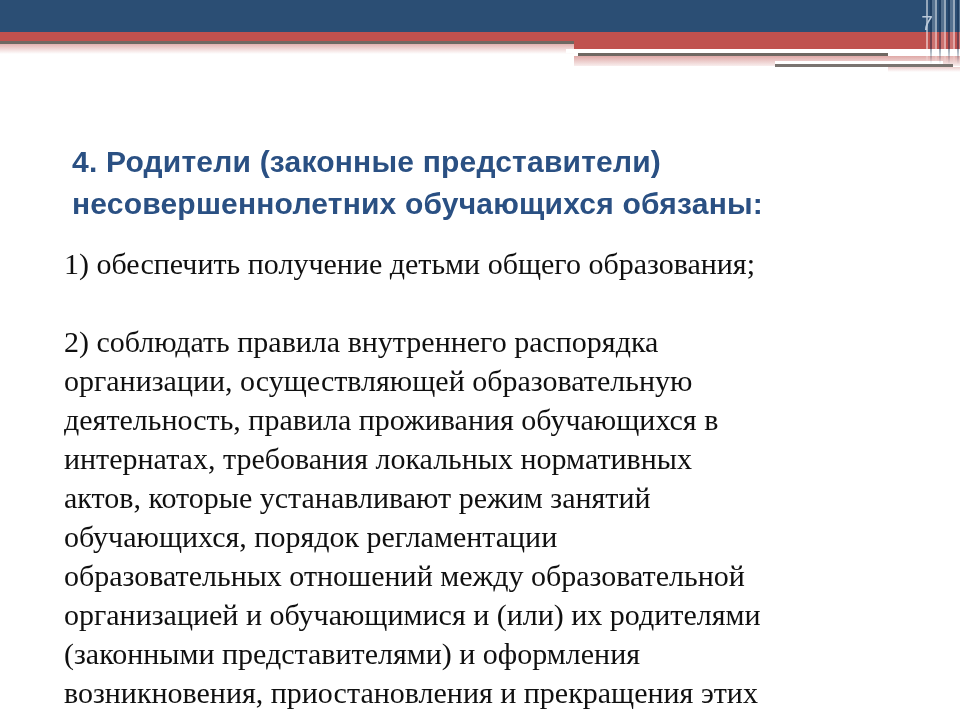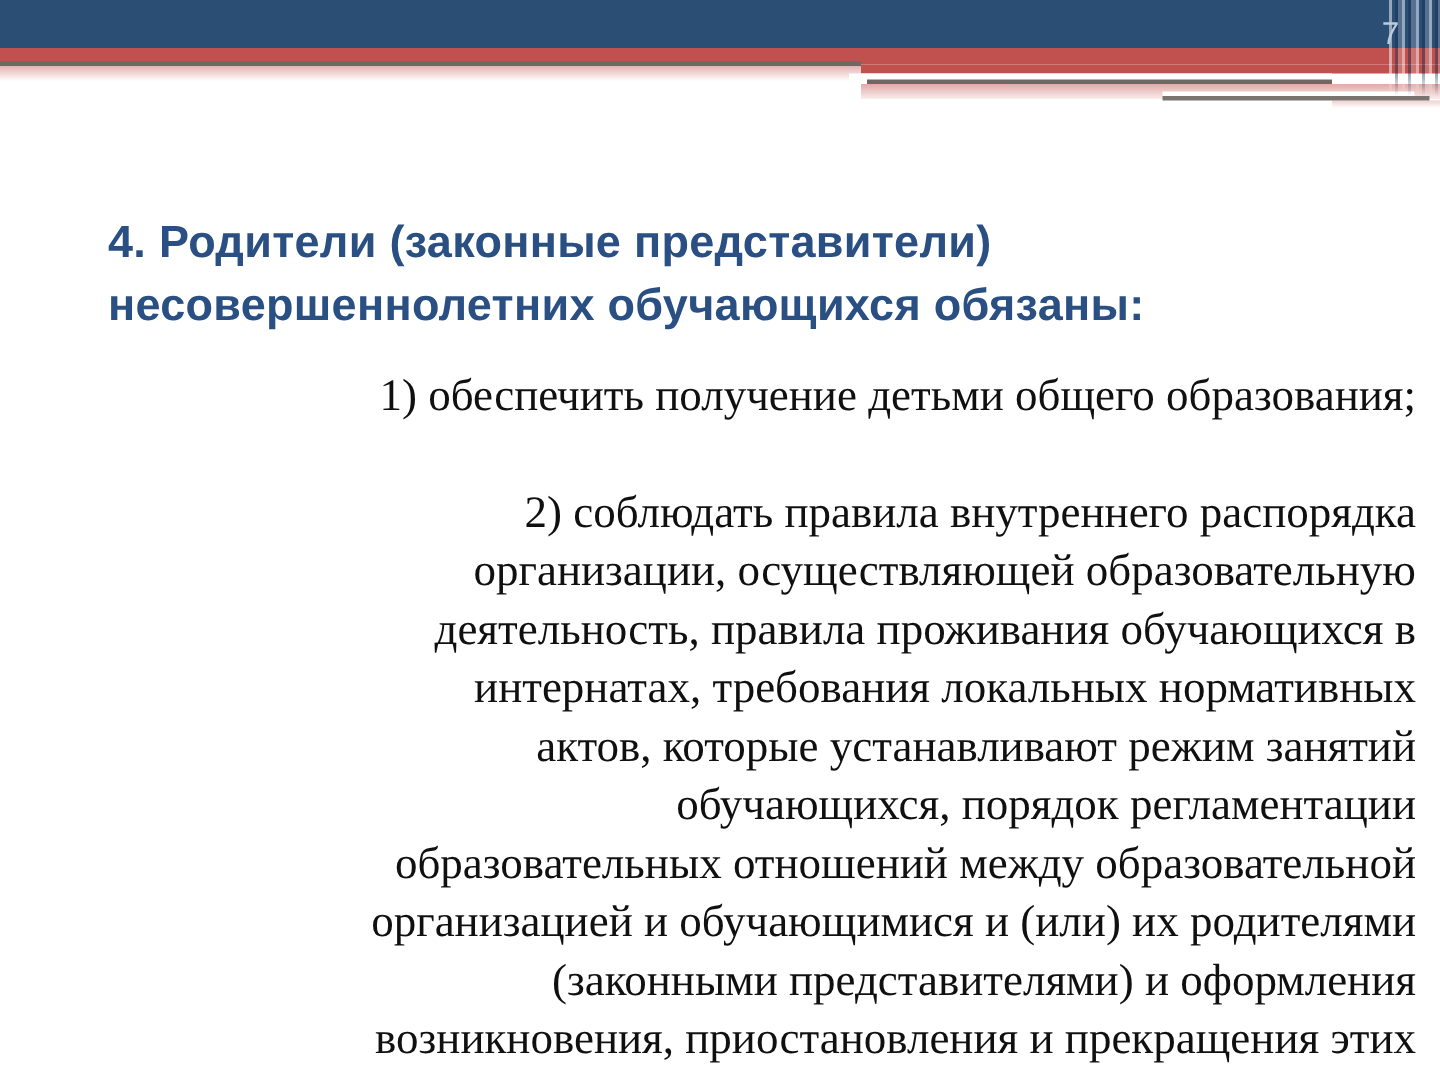--- a/index.html
+++ b/index.html
@@ -52,21 +52,21 @@
     font-size:30px;line-height:42px;font-weight:bold;
     letter-spacing:0.2px;
     white-space:pre-line;
     font-family:"Liberation Sans",sans-serif;}
   .body{
     position:absolute;left:64px;top:205px;width:880px;
     color:#101010;
     font-family:"Liberation Serif",serif;
     font-size:30px;line-height:39px;
     white-space:pre-line;}
-  .body p{margin:0;padding:0;text-align:right;}
+  .body p{margin:0;padding:0;}
 </style>
 </head>
 <body>
 
 <div class="slide">
 
   <div class="hdr">
     <div class="bar-blue"></div>
     <div class="bar-red"></div>
     <div class="red-ext-b"></div>

